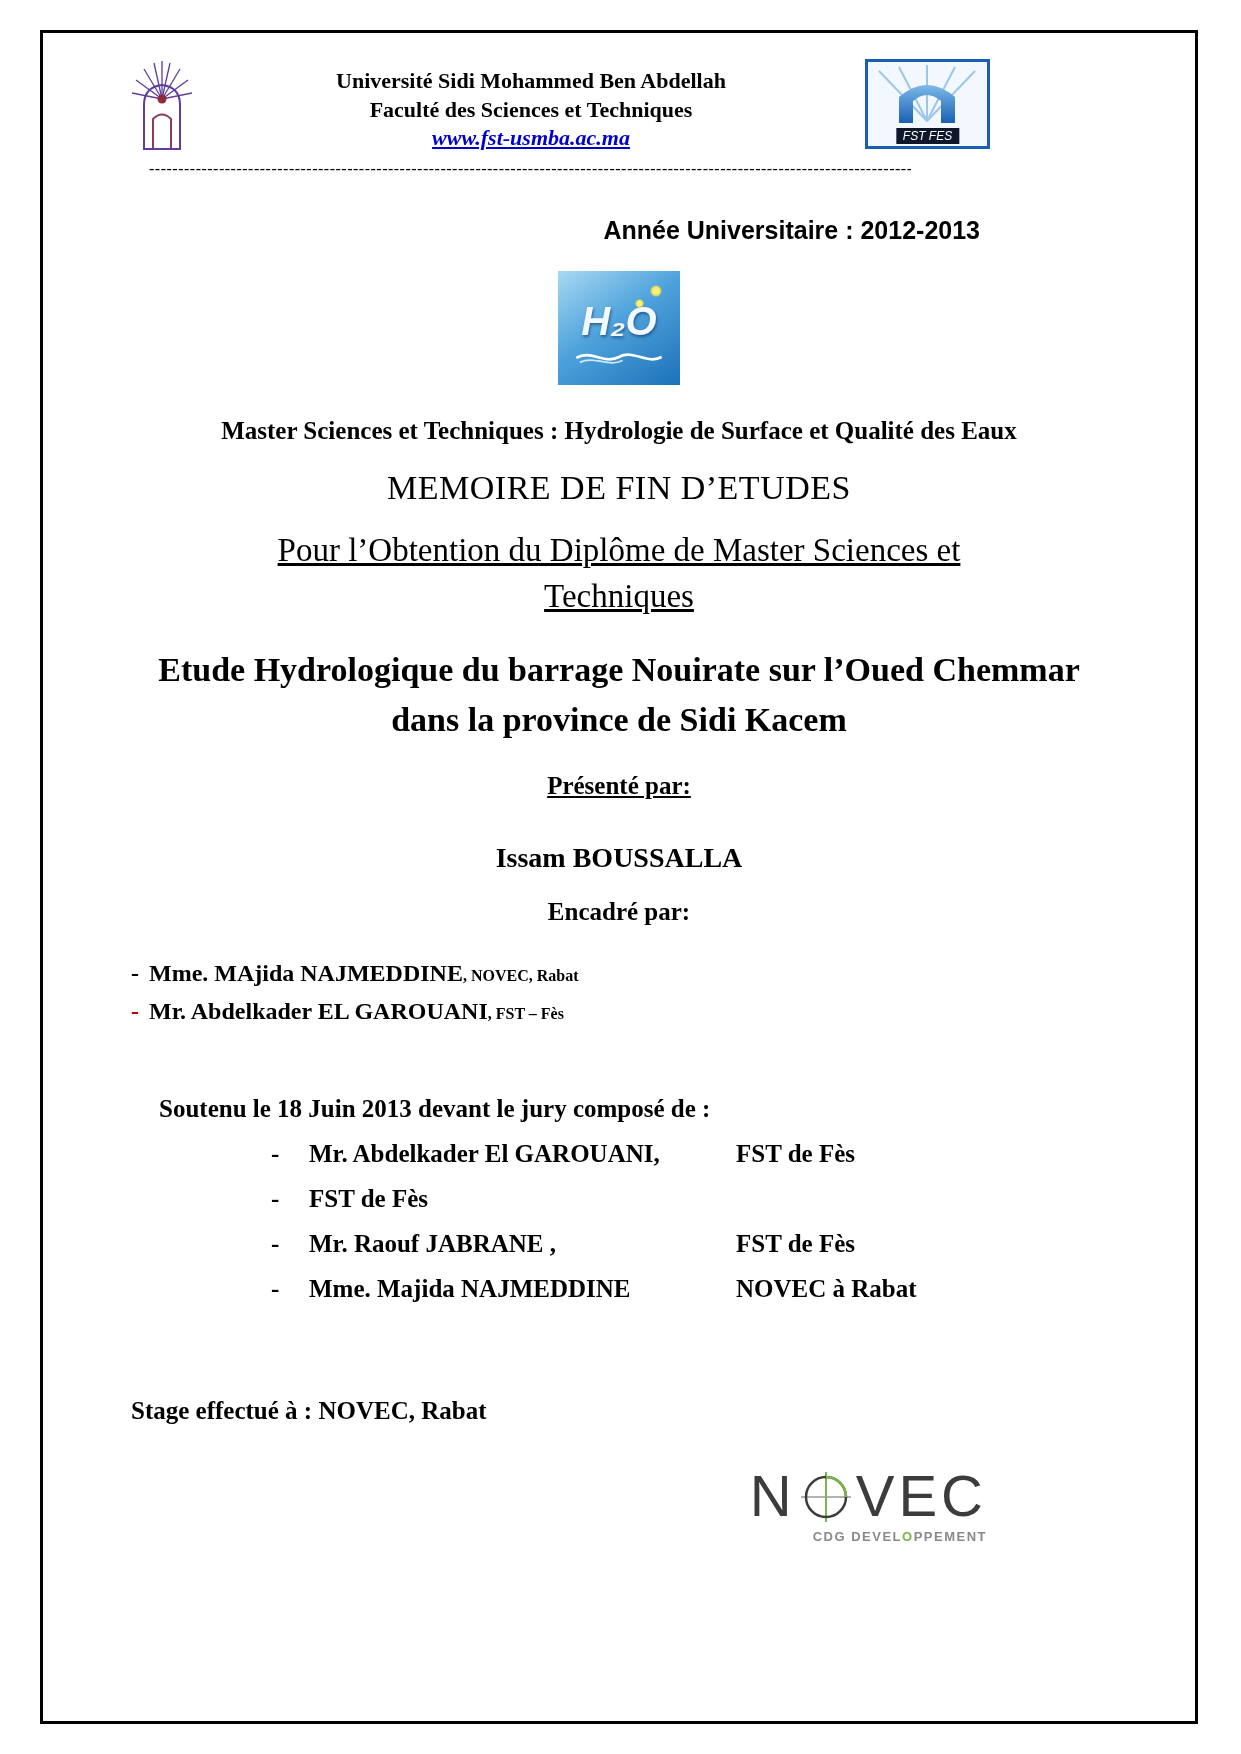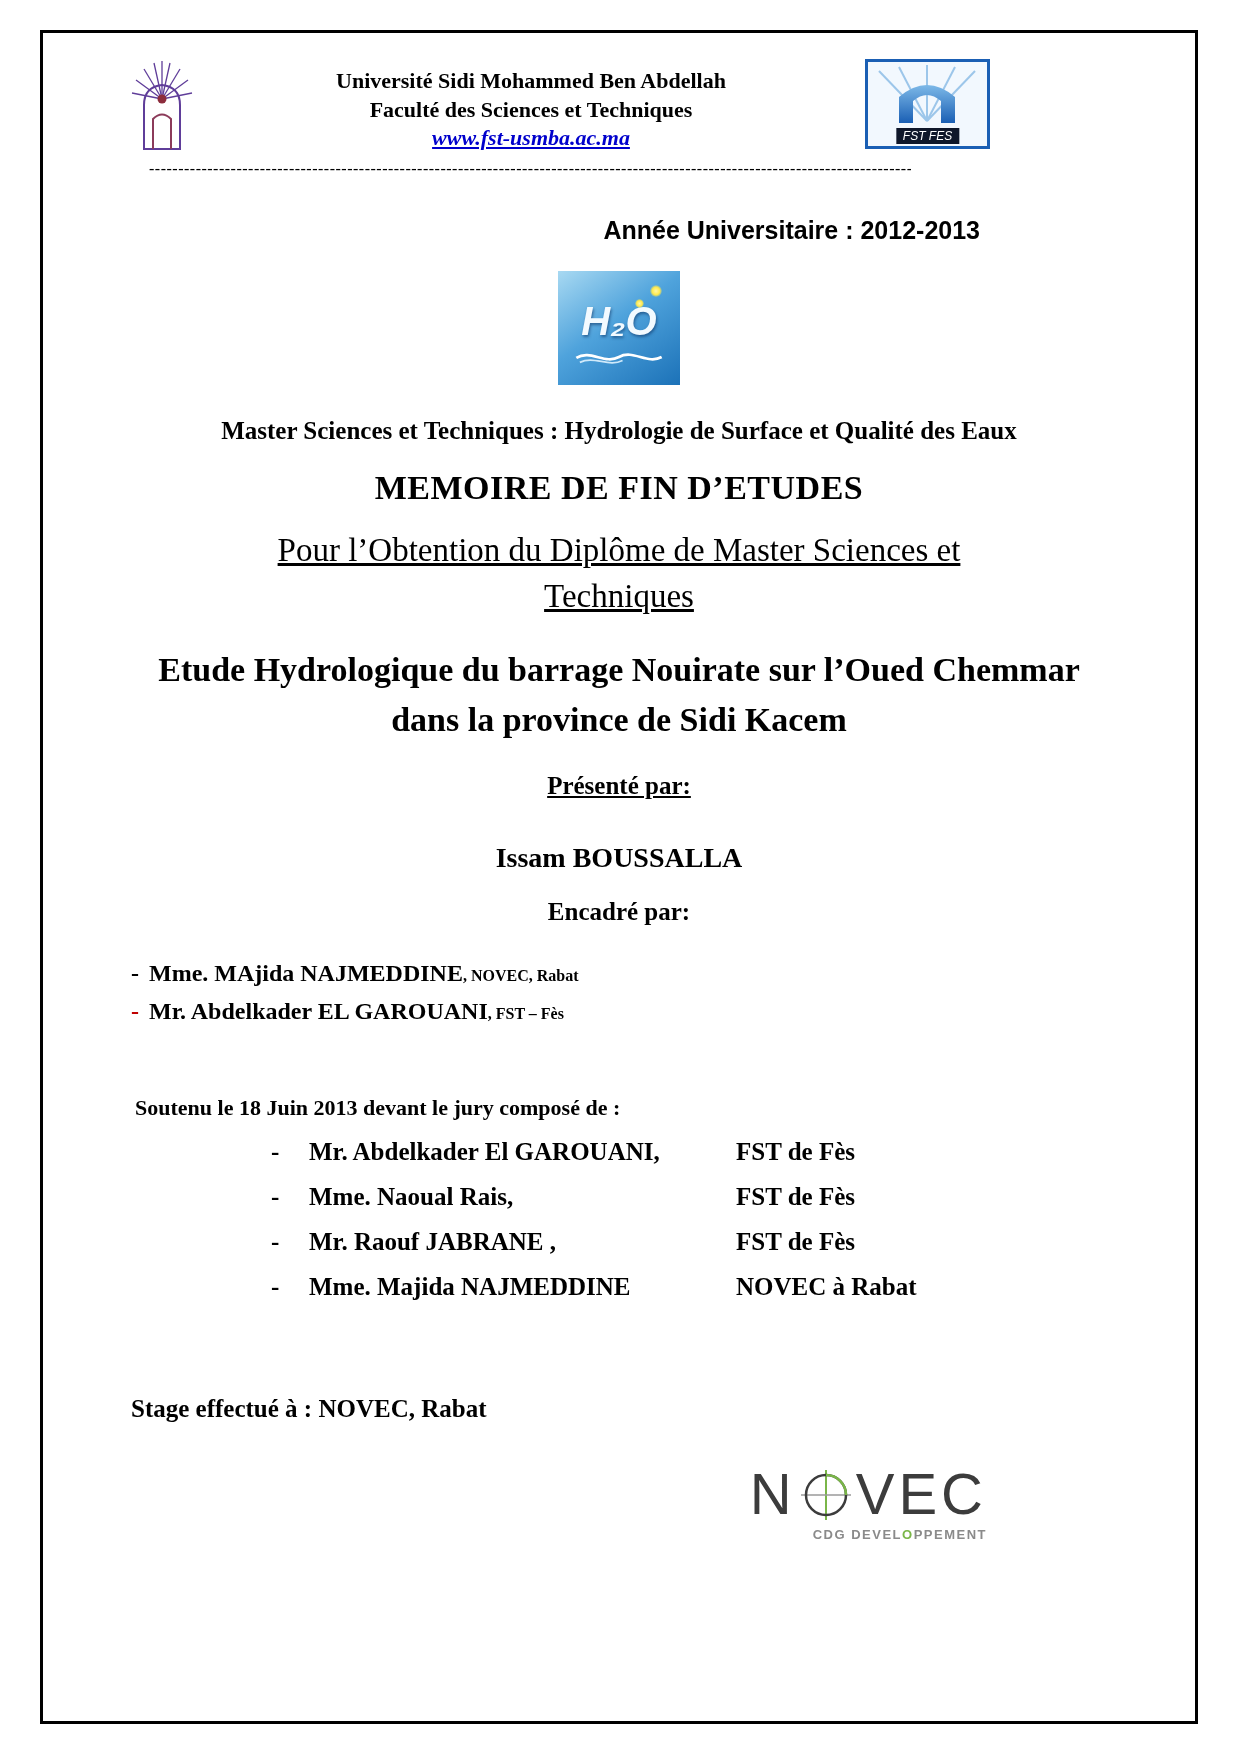--- a/index.html
+++ b/index.html
@@ -26,34 +26,34 @@
               background:linear-gradient(145deg,#a8d9f2 0%, #4fa3dc 45%, #1c72b8 100%);
               display:flex; align-items:center; justify-content:center; }
   .h2o-text { font-family:"Liberation Sans",sans-serif; font-weight:bold; font-style:italic; font-size:40px;
               color:#f2faff; text-shadow:1px 2px 3px rgba(15,55,105,0.6); margin-top:-14px; }
   .h2o-wave { position:absolute; left:12px; bottom:20px; width:98px; height:16px; }
   .h2o-star { position:absolute; border-radius:50%; background:radial-gradient(circle,#fff7a8 0%, #ffe94d 45%, rgba(255,233,77,0) 75%); }
   .star1 { width:12px; height:12px; top:14px; right:18px; }
   .star2 { width:9px; height:9px; top:28px; right:36px; }
 
   .degree-line { margin-top:32px; text-align:center; font-weight:bold; font-size:25px; }
-  .memoire-title { margin-top:24px; text-align:center; font-weight:bold; font-size:34px; letter-spacing:0.5px; }
+  .memoire-title { margin-top:24px; text-align:center; font-weight:normal; font-size:34px; letter-spacing:0.5px; }
   .subtitle { margin:20px auto 0; max-width:800px; text-align:center; font-size:33px; line-height:1.4;text-decoration:underline; }
   .thesis-title { margin:26px auto 0; max-width:980px; text-align:center; font-weight:bold; font-size:34px; line-height:1.45; }
   .presented-label { margin-top:28px; text-align:center; font-weight:bold; font-size:25px; text-decoration:underline; }
   .author-name { margin-top:42px; text-align:center; font-weight:bold; font-size:28px; }
   .supervised-label { margin-top:24px; text-align:center; font-weight:bold; font-size:25px; }
 
   .supervisors { margin-top:28px; padding-left:88px; }
   .supervisor-row { font-weight:bold; font-size:24px; line-height:1.6; }
   .supervisor-bullet { margin-right:10px; }
   .supervisor-row.red-dash .supervisor-bullet { color:#c00000; }
   .supervisor-affiliation { font-size:16px; }
 
-  .defense-line { margin-top:64px; margin-left:92px; font-weight:bold; font-size:22px; }
+  .defense-line { margin-top:64px; margin-left:116px; font-weight:bold; font-size:25px; }
   .jury-list { margin-left:228px; width:700px; margin-top:10px; }
   .jury-row { display:flex; margin-top:17px; font-weight:bold; font-size:25px; }
   .jury-bullet { width:38px; }
   .jury-name { flex:1; }
   .jury-affiliation { width:235px; }
 
   .internship-line { margin-top:94px; padding-left:88px; font-weight:bold; font-size:25px; }
 
   
   .novec-wrap { margin-top:42px; text-align:right; padding-right:208px; }
@@ -157,21 +157,20 @@
     <div class="defense-line">Soutenu le 18 Juin 2013 devant le jury composé de :</div>
 
     <div class="jury-list">
       <div class="jury-row">
         <span class="jury-bullet">-</span>
         <span class="jury-name">Mr. Abdelkader El GAROUANI,</span>
         <span class="jury-affiliation">FST de Fès</span>
       </div>
       <div class="jury-row">
         <span class="jury-bullet">-</span>
-        <span class="jury-name">Mme. Naoual Rais,</span>
         <span class="jury-affiliation">FST de Fès</span>
       </div>
       <div class="jury-row">
         <span class="jury-bullet">-</span>
         <span class="jury-name">Mr. Raouf JABRANE ,</span>
         <span class="jury-affiliation">FST de Fès</span>
       </div>
       <div class="jury-row">
         <span class="jury-bullet">-</span>
         <span class="jury-name">Mme. Majida NAJMEDDINE</span>

